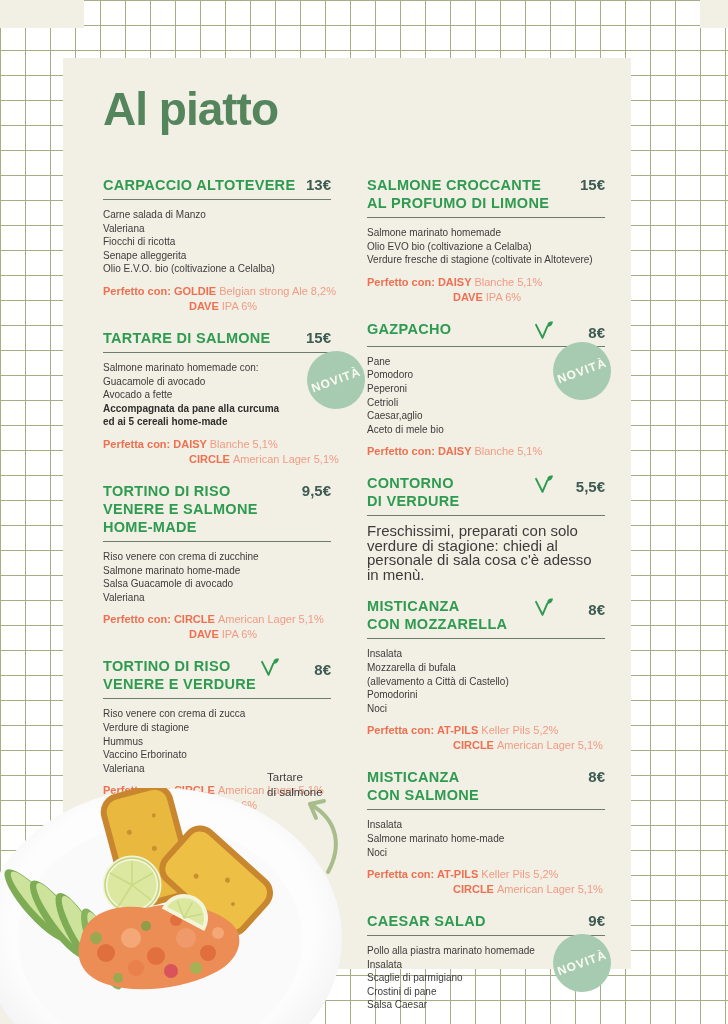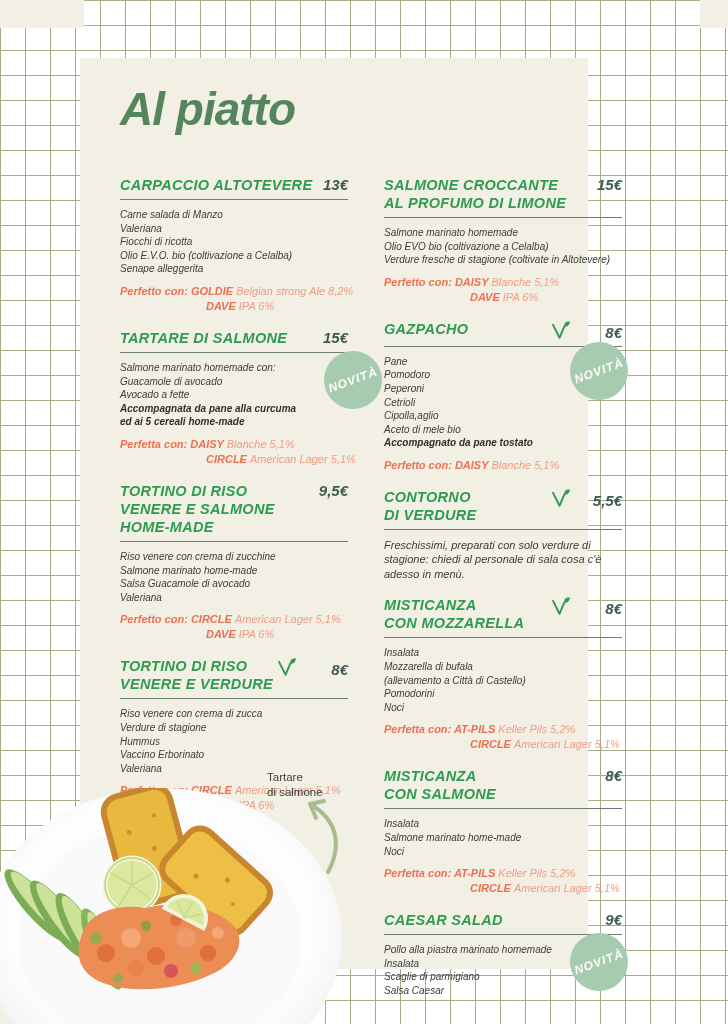--- a/index.html
+++ b/index.html
@@ -7,39 +7,39 @@
   .frame{position:relative;width:728px;height:1024px;overflow:hidden;background-color:#ffffff;
     background-image:
       linear-gradient(to right, #a6ad84 1px, transparent 1px),
       linear-gradient(to bottom, #a6ad84 1px, transparent 1px);
     background-size:25px 25px;}
   .patch{position:absolute;background:#f2efe5;}
   .patch-tl{left:0;top:0;width:84px;height:28px;}
   .patch-tr{left:700px;top:0;width:28px;height:28px;}
   .patch-bl{left:0;top:996px;width:56px;height:28px;}
 
-  .menu-card{position:absolute;left:80px;top:58px;width:508px;height:911px;background:#f2efe5;font-style:italic;}
+  .menu-card{position:absolute;left:63px;top:58px;width:568px;height:911px;background:#f2efe5;}
 
   .page-title{position:absolute;left:40px;top:24px;font-size:46px;font-weight:bold;
     color:#55855c;letter-spacing:-1px;}
 
   .col{position:absolute;top:118px;}
   #col-left{left:40px;width:228px;}
   #col-right{left:304px;width:238px;}
 
   .menu-section{position:relative;margin-bottom:15px;}
   .sec-head{display:flex;align-items:flex-start;}
   .sec-titles{color:#2f9b51;font-weight:bold;font-size:14.5px;line-height:18px;letter-spacing:.3px;}
   .head-right{margin-left:auto;display:flex;align-items:flex-end;gap:18px;}
   .sec-price{color:#3d5b52;font-weight:bold;font-size:15px;line-height:17px;min-width:34px;text-align:right;white-space:nowrap;}
   .veg-icon{display:block;margin-bottom:0;}
   .sec-rule{border-bottom:1px solid #6c7d6f;margin-top:5px;margin-bottom:8px;}
   .sec-items div{font-size:10px;line-height:13.6px;color:#3c3c3a;white-space:nowrap;}
   .sec-items div.bold{font-weight:bold;color:#2f2f2d;}
-  .sec-para{font-size:11px;line-height:14.5px;color:#3c3c3a;}
+  .sec-para{font-size:15px;line-height:14.5px;color:#3c3c3a;}
   .pairings{margin-top:8px;}
   .pair-line{font-size:11px;line-height:15px;color:#f29b82;white-space:nowrap;}
   .pair-line.indent{padding-left:86px;}
   .pair-label,.beer-name{color:#ee7050;font-weight:bold;}
 
   .novita-badge{position:absolute;width:58px;height:58px;border-radius:50%;background:#a7cbb0;
     display:flex;align-items:center;justify-content:center;transform:rotate(-20deg);}
   .novita-badge span{color:#fdfcf4;font-weight:bold;font-size:12px;letter-spacing:1px;}
   .novita-badge.side-left{top:22px;right:-34px;}
   .novita-badge.side-right{top:22px;right:-6px;}
@@ -66,22 +66,22 @@
             </div>
             <div class="head-right">
               <div class="sec-price">13€</div>
             </div>
           </div>
           <div class="sec-rule"></div>
           <div class="sec-items">
             <div>Carne salada di Manzo</div>
             <div>Valeriana</div>
             <div>Fiocchi di ricotta</div>
+            <div>Senape alleggerita</div>
             <div>Olio E.V.O. bio (coltivazione a Celalba)</div>
-            <div>Senape alleggerita</div>
           </div>
           <div class="pairings">
             <div class="pair-line"><span class="pair-label">Perfetto con: </span><span class="beer-name">GOLDIE </span><span>Belgian strong Ale 8,2%</span></div>
             <div class="pair-line indent"><span class="beer-name">DAVE </span><span>IPA 6%</span></div>
           </div>
         </div>
         <div class="menu-section">
           <div class="sec-head">
             <div class="sec-titles">
               <div>TARTARE DI SALMONE</div>
@@ -195,23 +195,22 @@
               </div>
               <div class="sec-price">8€</div>
             </div>
           </div>
           <div class="sec-rule"></div>
           <div class="sec-items">
             <div>Pane</div>
             <div>Pomodoro</div>
             <div>Peperoni</div>
             <div>Cetrioli</div>
-            <div>Cipolla,aglio</div>
+            <div>Caesar,aglio</div>
             <div>Aceto di mele bio</div>
-            <div class="bold">Accompagnato da pane tostato</div>
           </div>
           <div class="pairings">
             <div class="pair-line"><span class="pair-label">Perfetto con: </span><span class="beer-name">DAISY </span><span>Blanche 5,1%</span></div>
           </div>
           <div class="novita-badge side-right">
             <span>NOVITÀ</span>
           </div>
         </div>
         <div class="menu-section">
           <div class="sec-head">
@@ -289,20 +288,21 @@
             </div>
             <div class="head-right">
               <div class="sec-price">9€</div>
             </div>
           </div>
           <div class="sec-rule"></div>
           <div class="sec-items">
             <div>Pollo alla piastra marinato homemade</div>
             <div>Insalata</div>
             <div>Scaglie di parmigiano</div>
+            <div>Crostini di pane</div>
             <div>Salsa Caesar</div>
           </div>
           <div class="novita-badge side-right">
             <span>NOVITÀ</span>
           </div>
         </div>
       </div>
   </div>
 
   <div class="photo-wrap">

